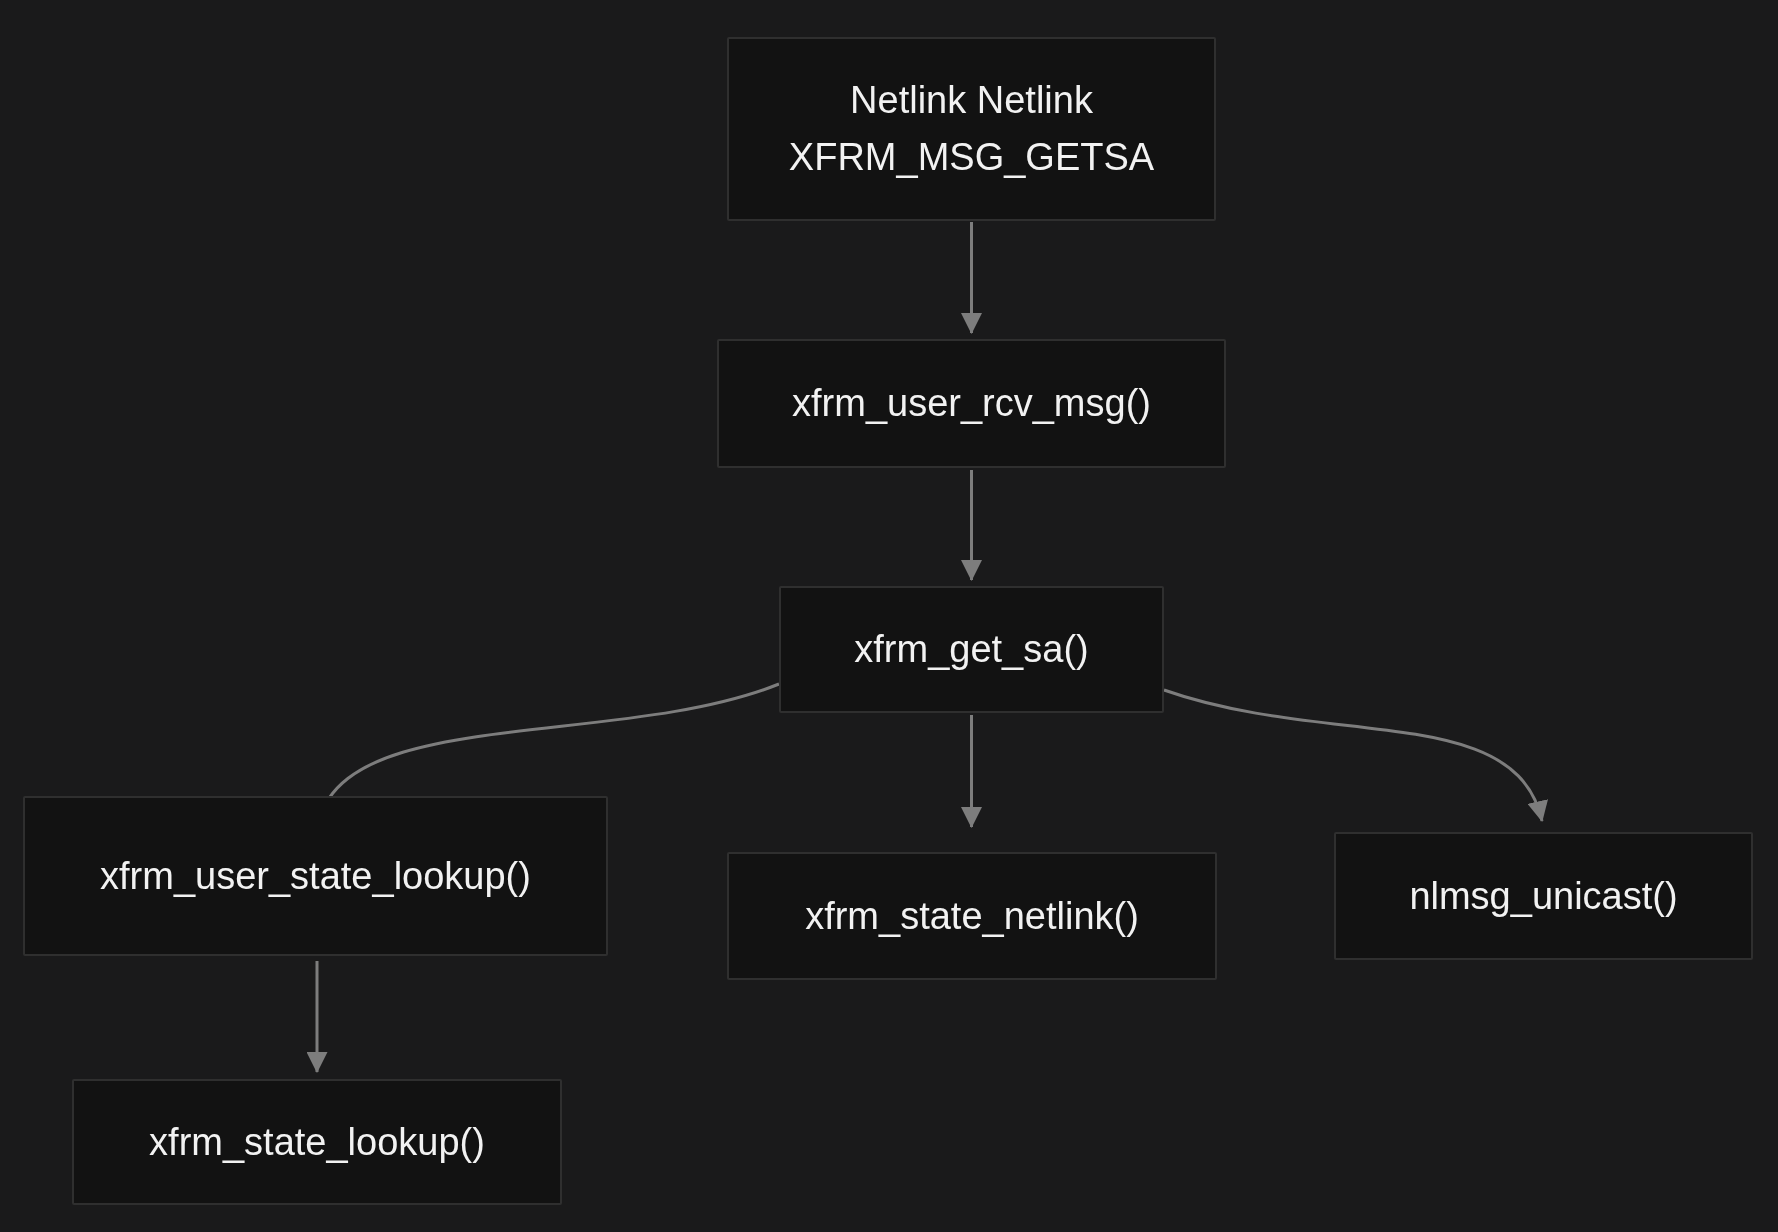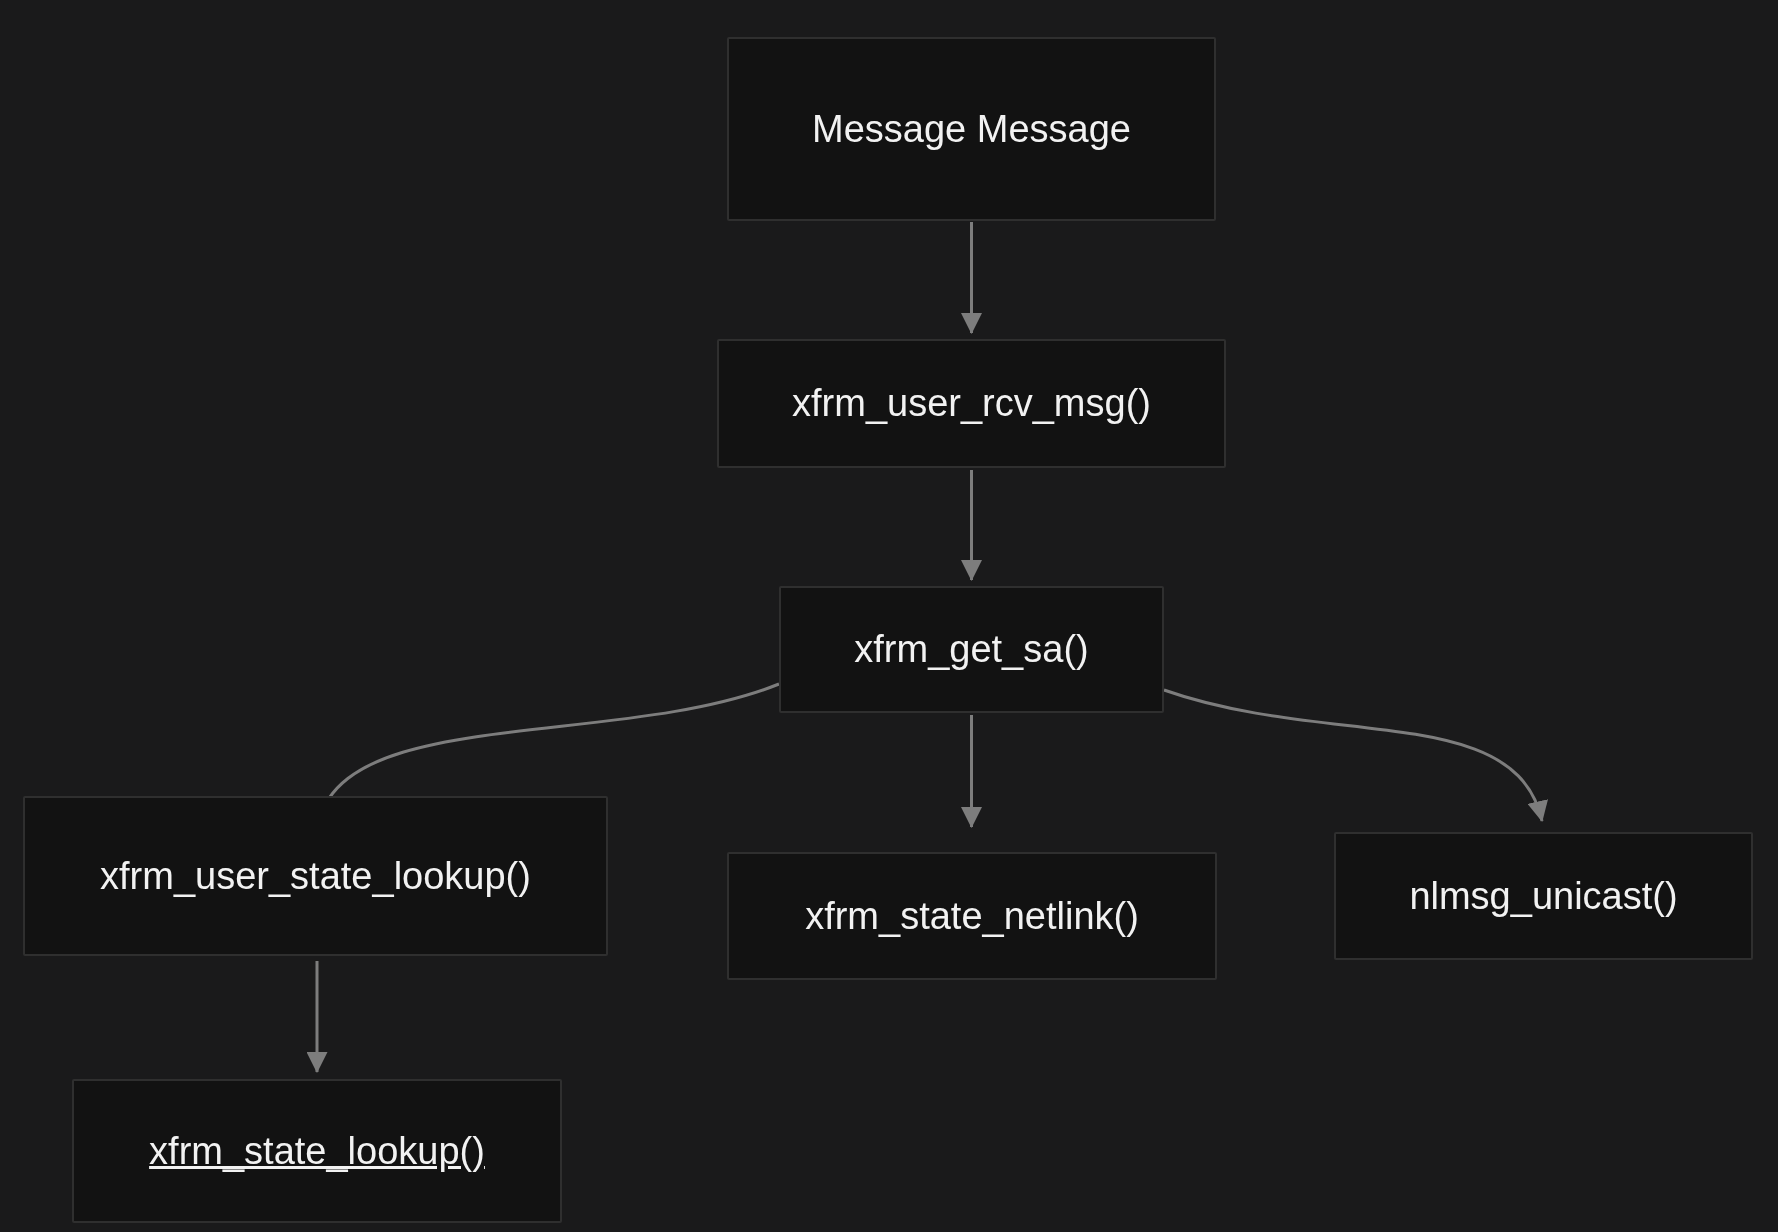--- a/index.html
+++ b/index.html
@@ -56,21 +56,22 @@
       <path d="M 971.5 222 L 971.5 333" marker-end="url(#arrow)"></path>
       <path d="M 971.5 470 L 971.5 580" marker-end="url(#arrow)"></path>
       <path d="M 971.5 715 L 971.5 827" marker-end="url(#arrow)"></path>
       <path d="M 779 684 C 620 748, 348 706, 319 821" marker-end="url(#arrow)"></path>
       <path d="M 1164 690 C 1328 748, 1516 702, 1542 821" marker-end="url(#arrow)"></path>
       <path d="M 317 961 L 317 1072" marker-end="url(#arrow)"></path>
     </g>
   </svg>
 
   <div class="node" style="left:727px;top:37px;width:489px;height:184px;">
-    <span>Message Message</span>
+    <span>Netlink Netlink</span>
+    <span>XFRM_MSG_GETSA</span>
   </div>
 
   <div class="node" style="left:717px;top:339px;width:509px;height:129px;">
     <span>xfrm_user_rcv_msg()</span>
   </div>
 
   <div class="node" style="left:779px;top:586px;width:385px;height:127px;justify-content:center;">
     <span>xfrm_get_sa()</span>
   </div>
 
@@ -79,17 +80,17 @@
   </div>
 
   <div class="node" style="left:727px;top:852px;width:490px;height:128px;">
     <span>xfrm_state_netlink()</span>
   </div>
 
   <div class="node" style="left:1334px;top:832px;width:419px;height:128px;text-align:center;">
     <span>nlmsg_unicast()</span>
   </div>
 
-  <div class="node" style="left:72px;top:1079px;width:490px;height:144px;text-decoration:underline;">
+  <div class="node" style="left:72px;top:1079px;width:490px;height:126px;">
     <span>xfrm_state_lookup()</span>
   </div>
 
 </div>
 
 </body></html>

